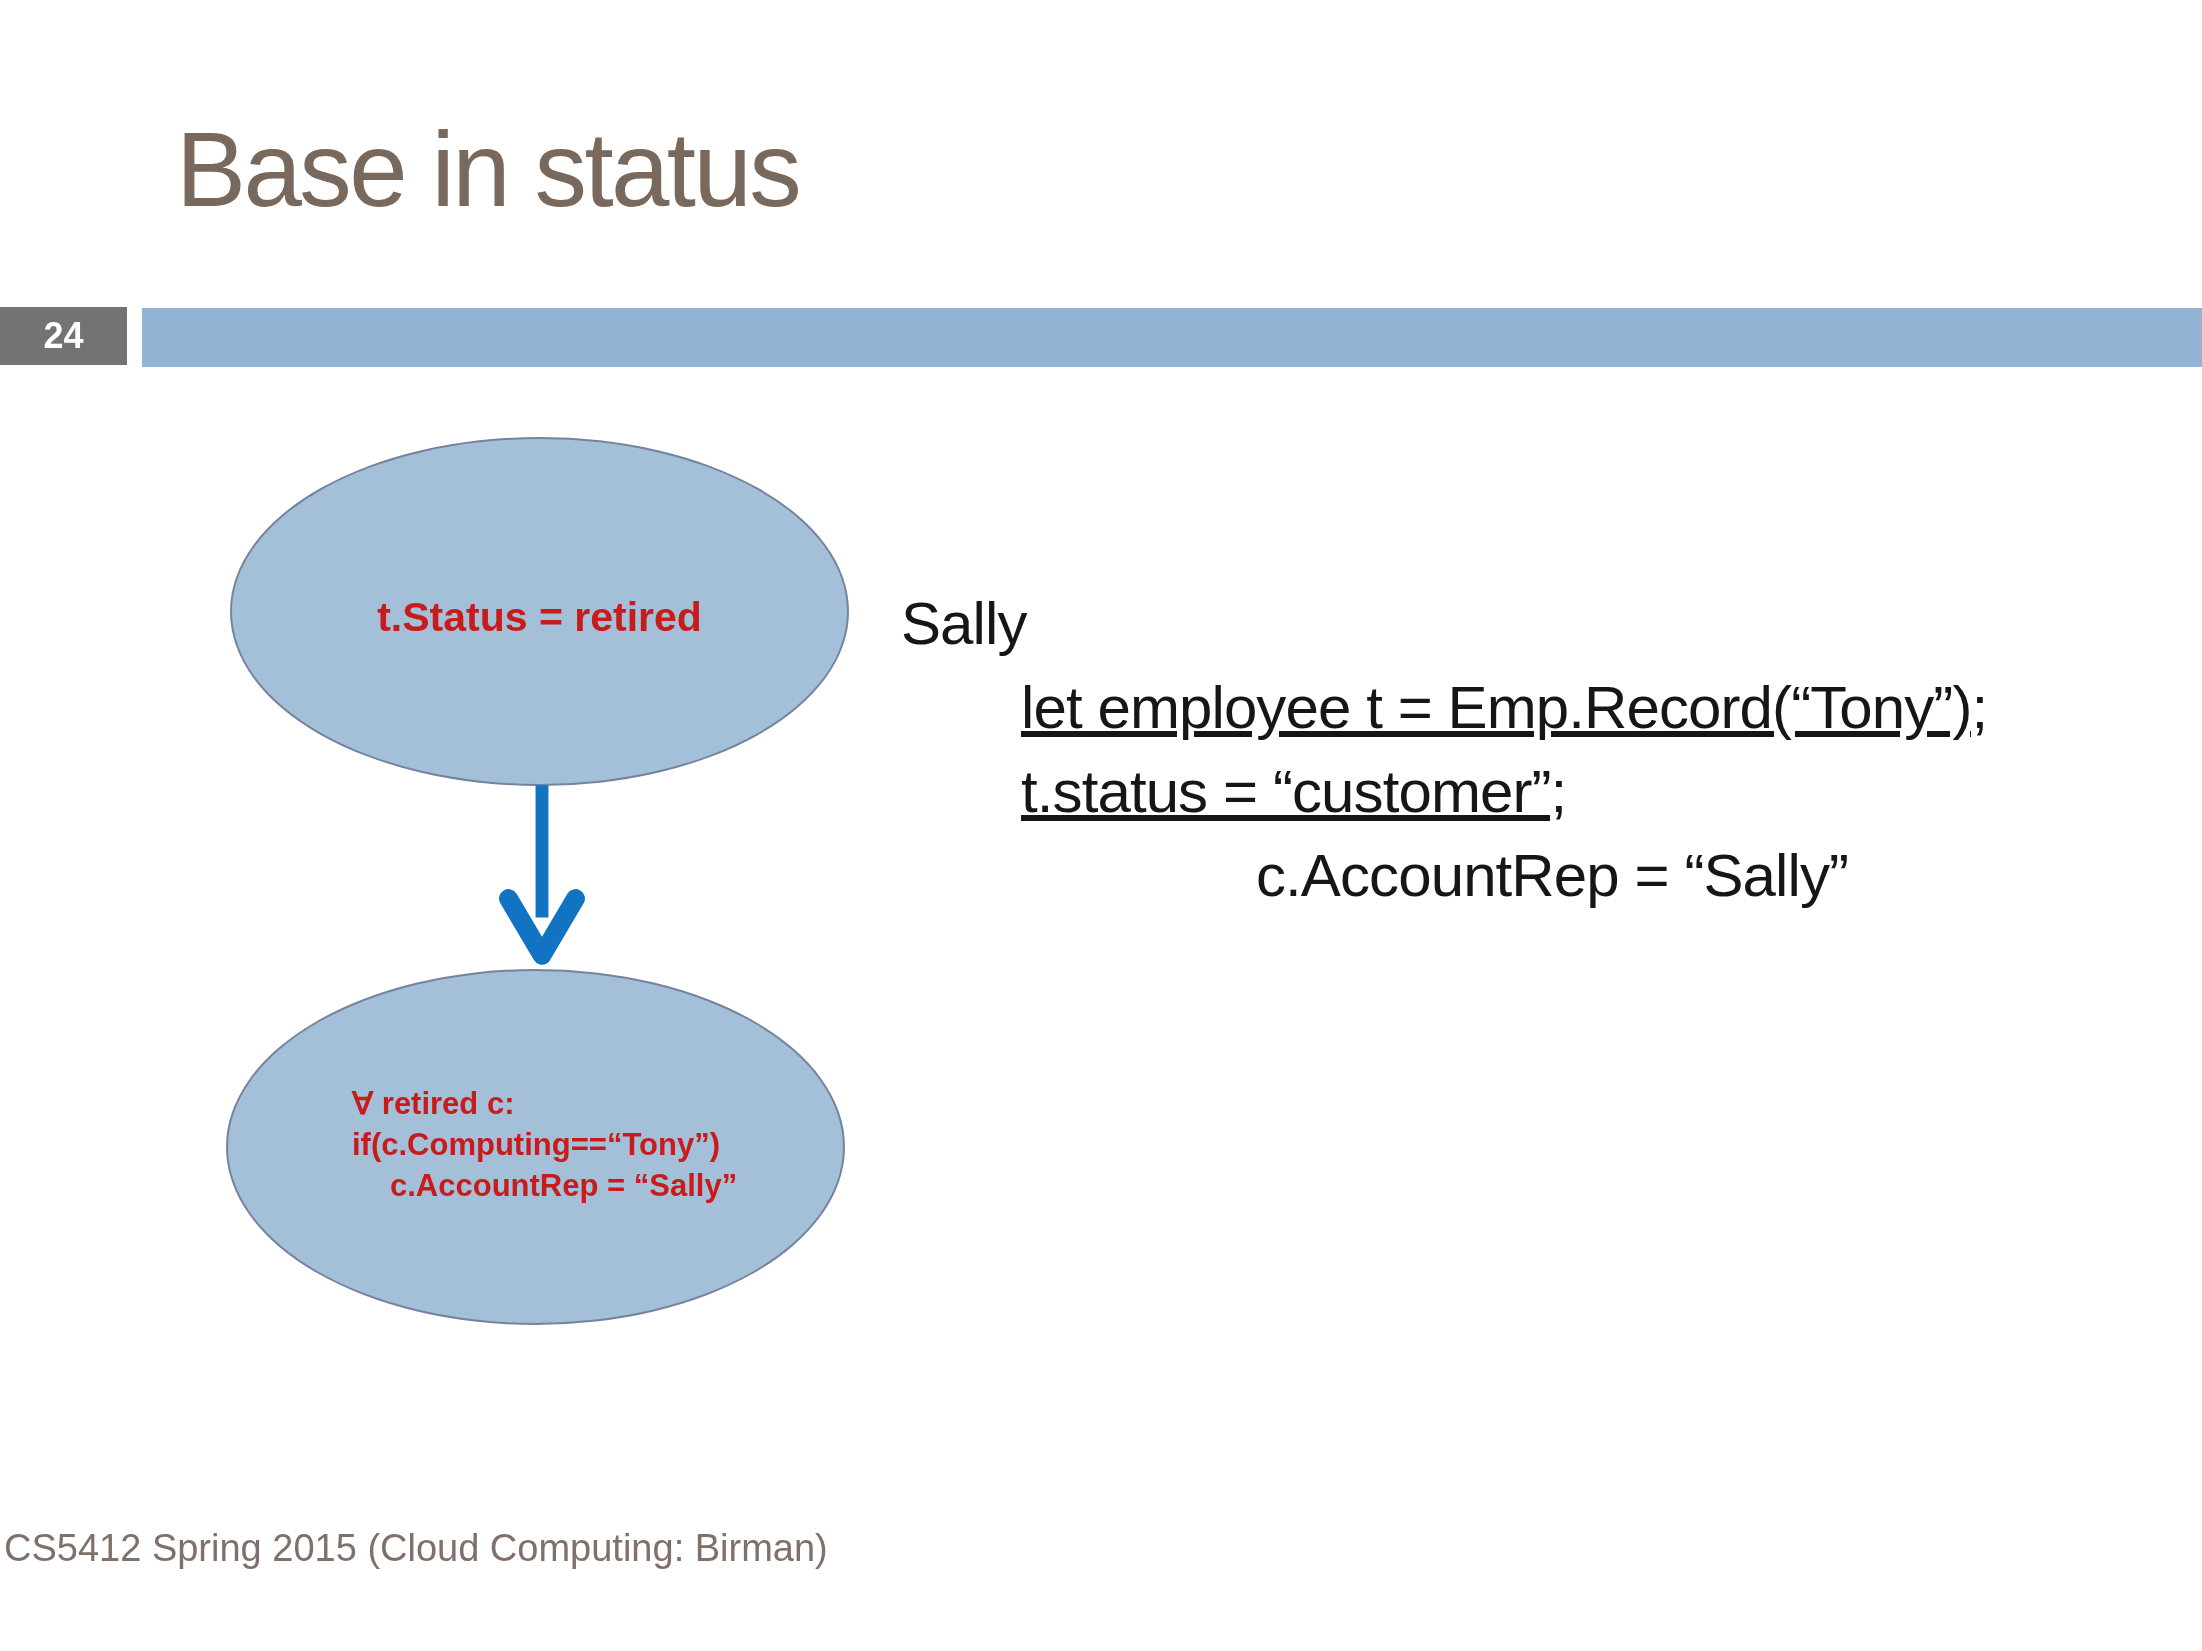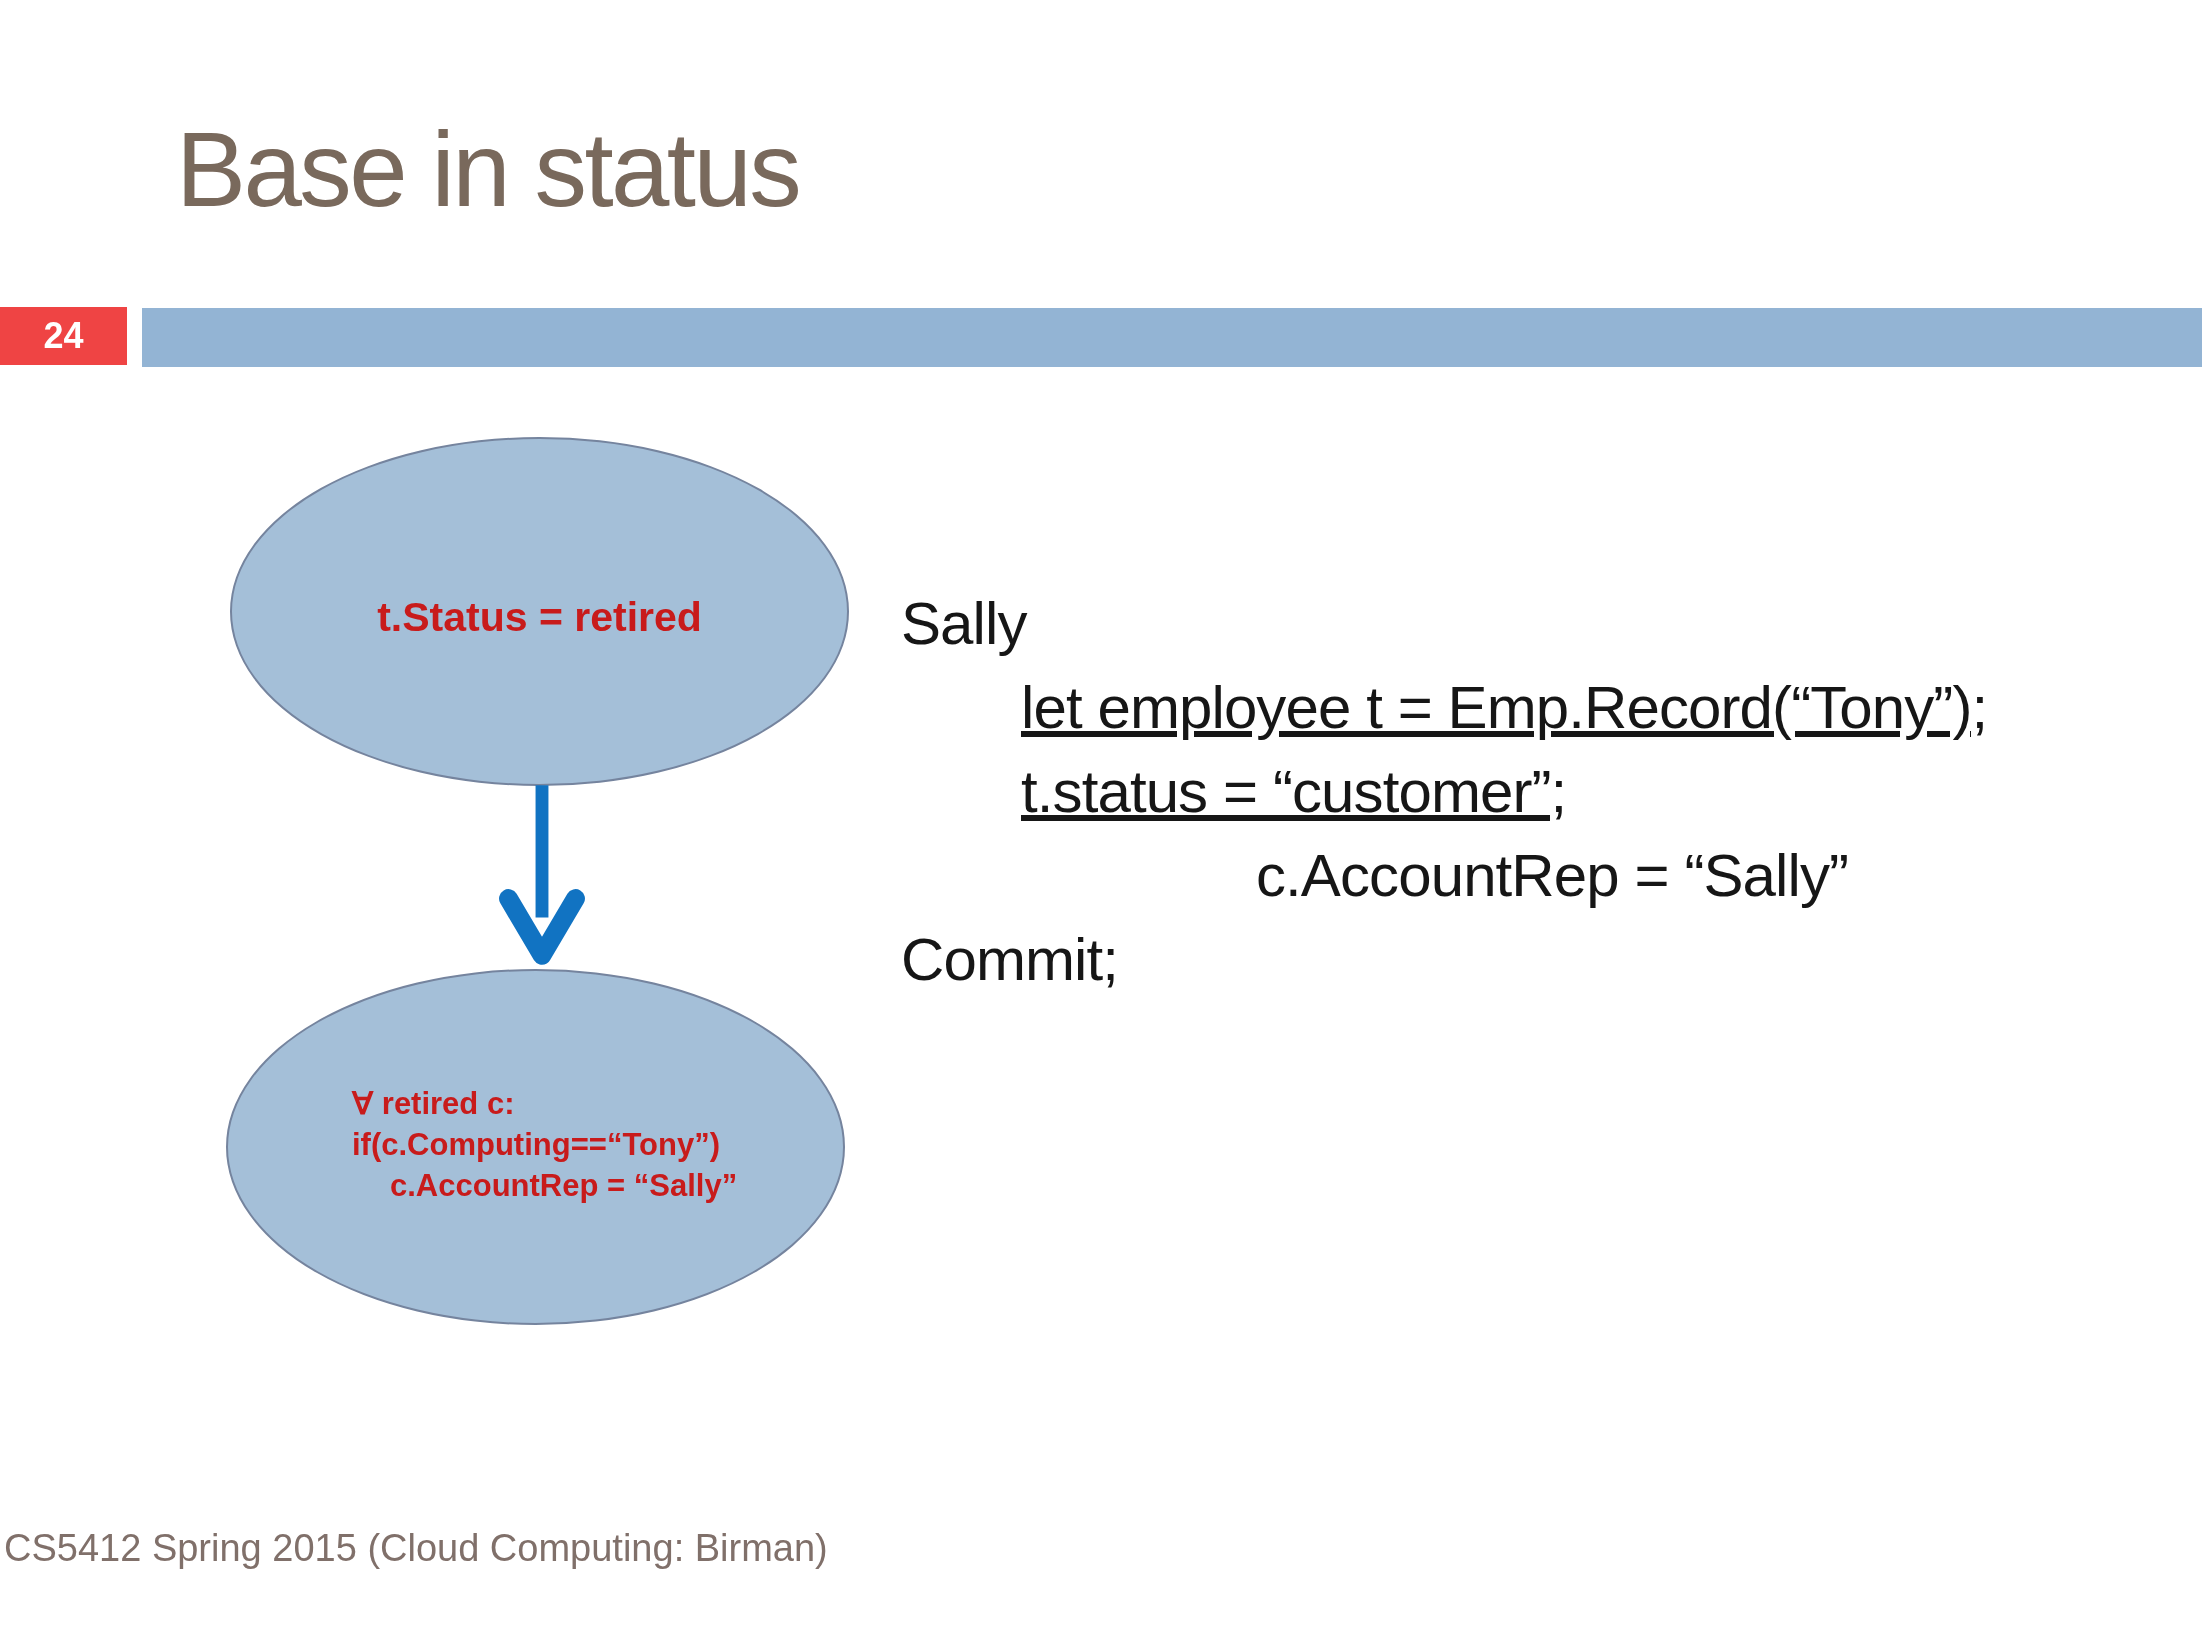--- a/index.html
+++ b/index.html
@@ -6,21 +6,21 @@
   body{
     width:2203px;height:1652px;background:#ffffff;position:relative;
     overflow:hidden;font-family:"Liberation Sans", sans-serif;
   }
   .title{
     position:absolute;left:176px;top:110px;
     font-size:105px;letter-spacing:-2.6px;color:#79695c;white-space:nowrap;
   }
   .page-badge{
     position:absolute;left:0;top:307px;width:127px;height:58px;
-    background:#ef4444;color:#ffffff;font-weight:bold;font-size:36px;
+    background:#737373;color:#ffffff;font-weight:bold;font-size:36px;
     display:flex;align-items:center;justify-content:center;
   }
   .accent-band{
     position:absolute;left:142px;top:308px;width:2061px;height:59px;
     background:#93b4d4;
   }
   .ellipse{
     position:absolute;border-radius:50%;
     background:#a4bfd8;border:2.6px solid #75849e;box-sizing:border-box;
   }
@@ -80,17 +80,16 @@
     <div class="l2">if(c.Computing==“Tony”)</div>
     <div class="l3">c.AccountRep = “Sally”</div>
   </div>
 </div>
 
 <div class="code-block">
   <div class="ind0">Sally</div>
   <div class="ind1">let employee t = Emp.Record(“Tony”);</div>
   <div class="ind1">t.status = “customer”;</div>
   <div class="ind2">c.AccountRep = “Sally”</div>
-  <div class="ind0">Commit;</div>
 </div>
 
 <div class="footer">CS5412 Spring 2015 (Cloud Computing: Birman)</div>
 
 
 </body></html>

